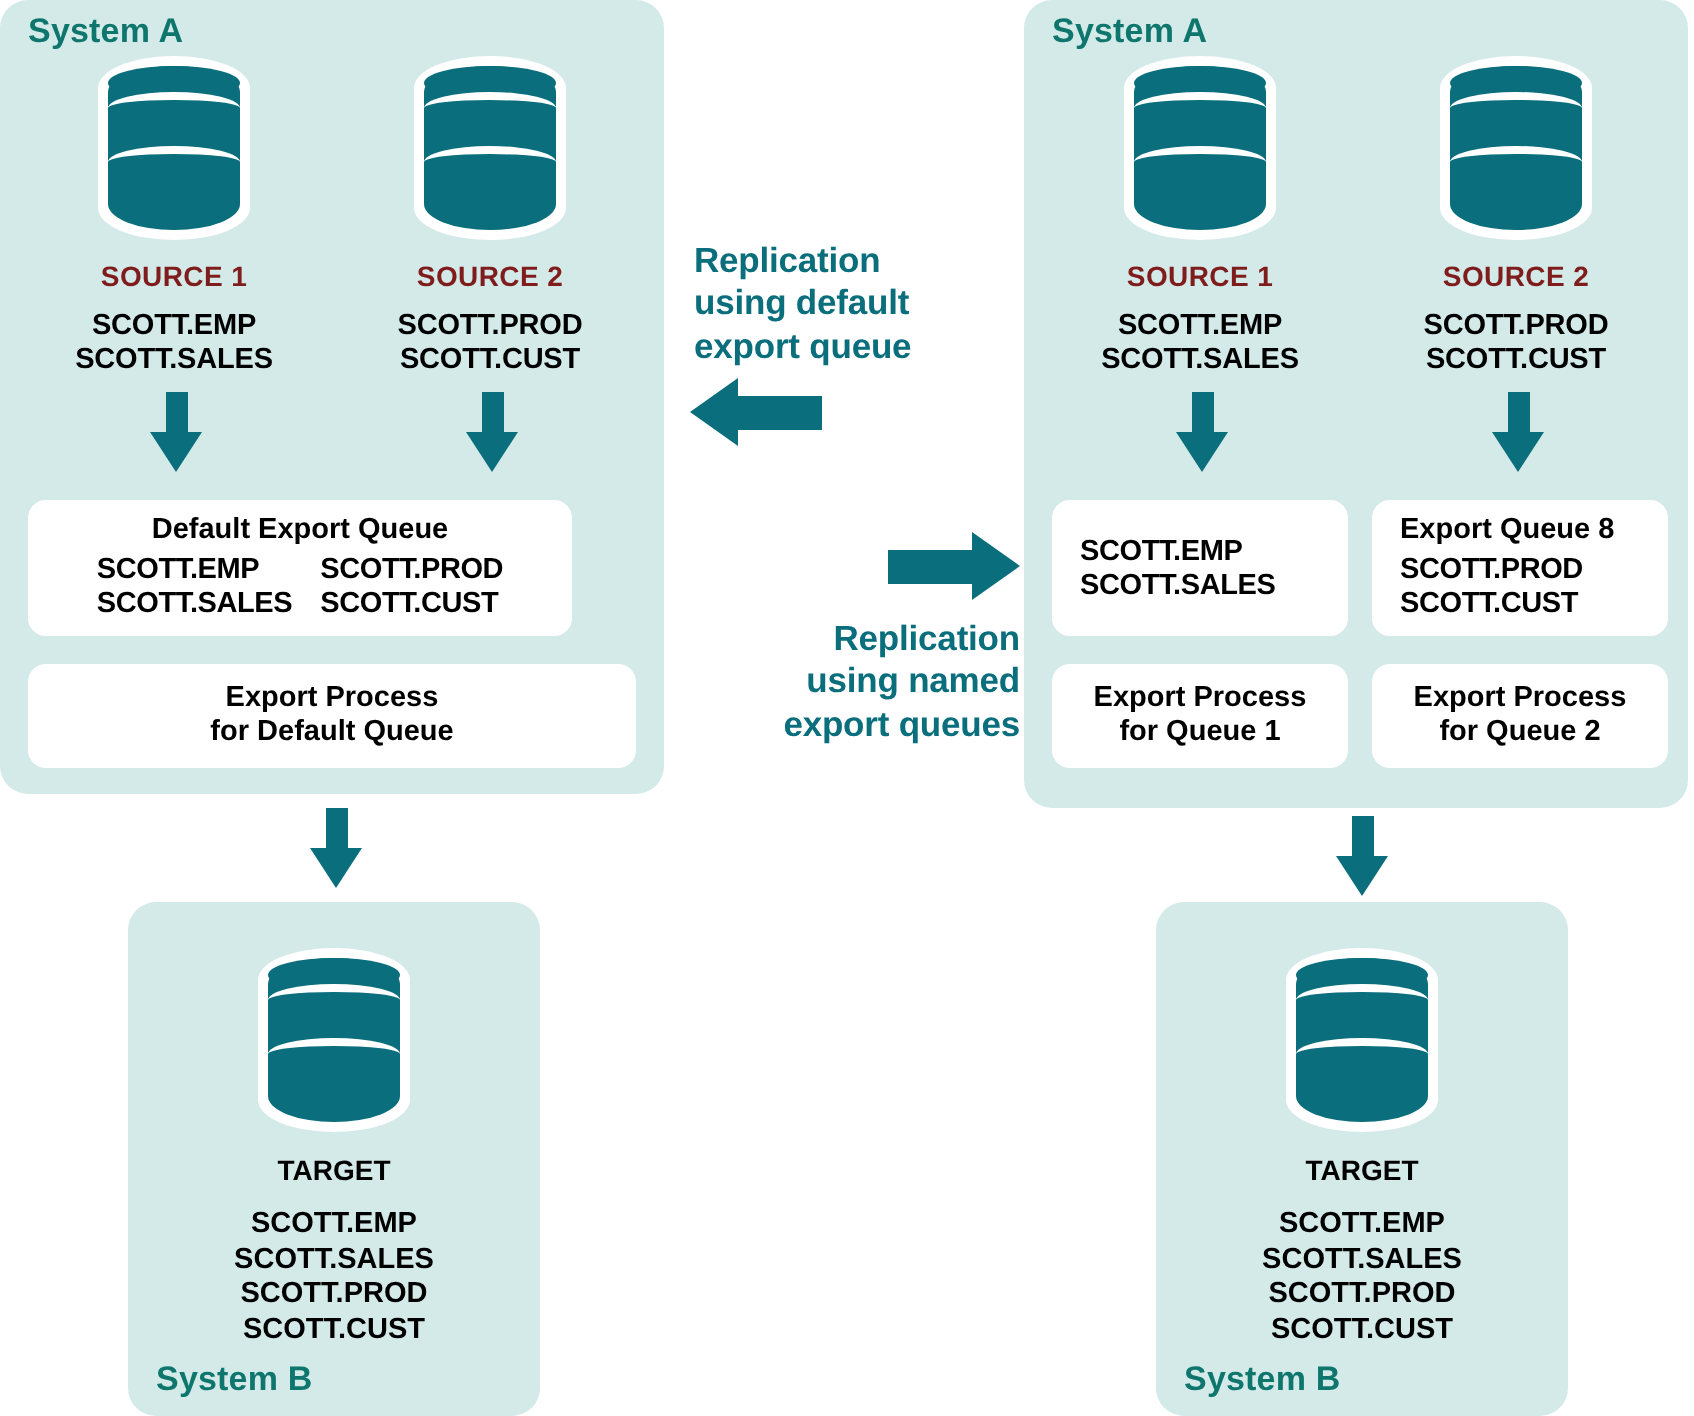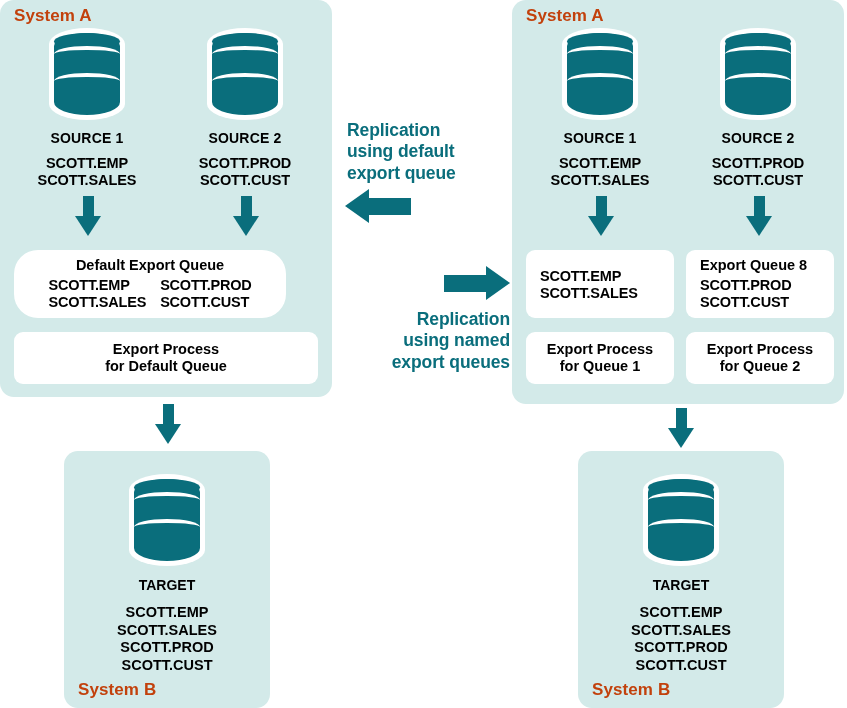--- a/index.html
+++ b/index.html
@@ -17,21 +17,21 @@
 
   
   .panel {
     position: absolute;
     background: #d3eae9;
     border-radius: 14px;
     box-sizing: border-box;
   }
   .panel-title {
     position: absolute;
-    color: #c2410c;
+    color: #0f766e;
     font-size: 17px;
     font-weight: bold;
     letter-spacing: 0.1px;
     white-space: nowrap;
   }
   .panel-title.top  { top: 6px;  left: 14px; }
   .panel-title.bot  { bottom: 8px; left: 14px; }
 
   
   #sysA-left  { left: 0px;   top: 0px;  width: 332px; height: 397px; }
@@ -165,21 +165,21 @@
     width: 150px;
   }
   .node .dbwrap {
     display: flex;
     justify-content: center;
   }
   .node .node-label {
     margin-top: 10px;
     font-size: 14px;
     font-weight: bold;
-    color: #000000;
+    color: #7f1d1d;
     letter-spacing: 0.2px;
   }
   .node .tables {
     margin-top: 9px;
     font-size: 14.5px;
     font-weight: bold;
     color: #000000;
     line-height: 1.18;
     letter-spacing: -0.1px;
   }
@@ -287,21 +287,21 @@
 
 <div class="arrow-down" style="left:75px; top:196px;">
   <div class="stem"></div>
   <div class="head"></div>
 </div>
 <div class="arrow-down" style="left:233px; top:196px;">
   <div class="stem"></div>
   <div class="head"></div>
 </div>
 
-<div class="wbox" style="left:14px; top:250px; width:272px; height:68px;border-radius:24px;">
+<div class="wbox" style="left:14px; top:250px; width:272px; height:68px;">
   <div class="title">Default Export Queue</div>
   <div class="q-cols">
     <div>
       <div>SCOTT.EMP</div>
       <div>SCOTT.SALES</div>
     </div>
     <div>
       <div>SCOTT.PROD</div>
       <div>SCOTT.CUST</div>
     </div>

